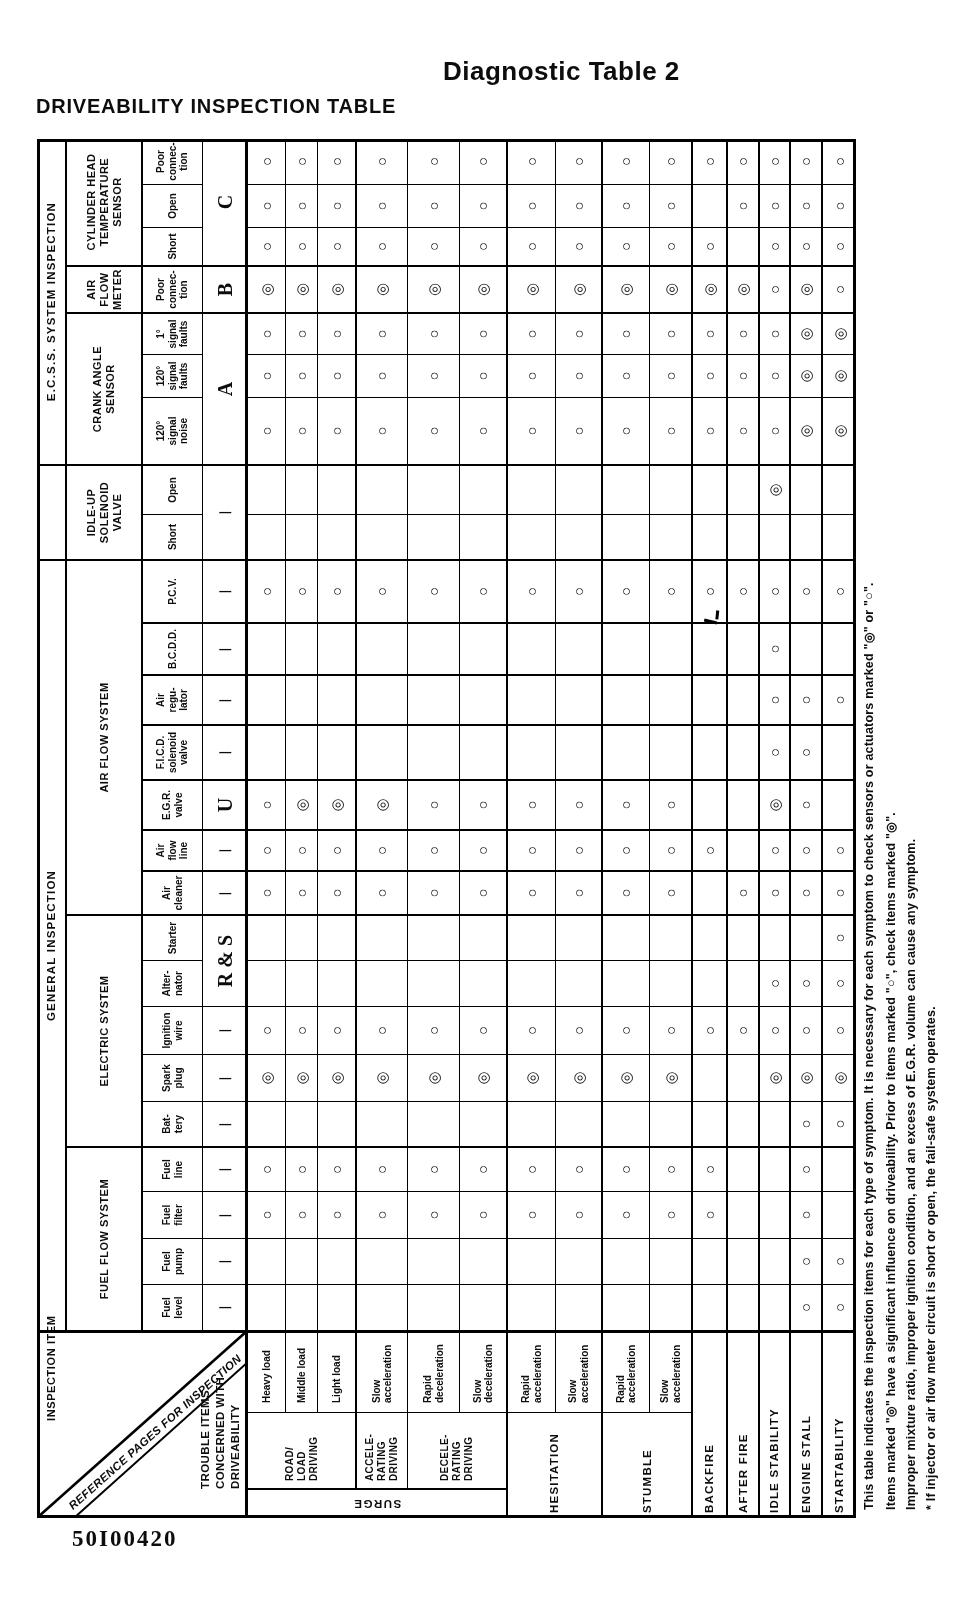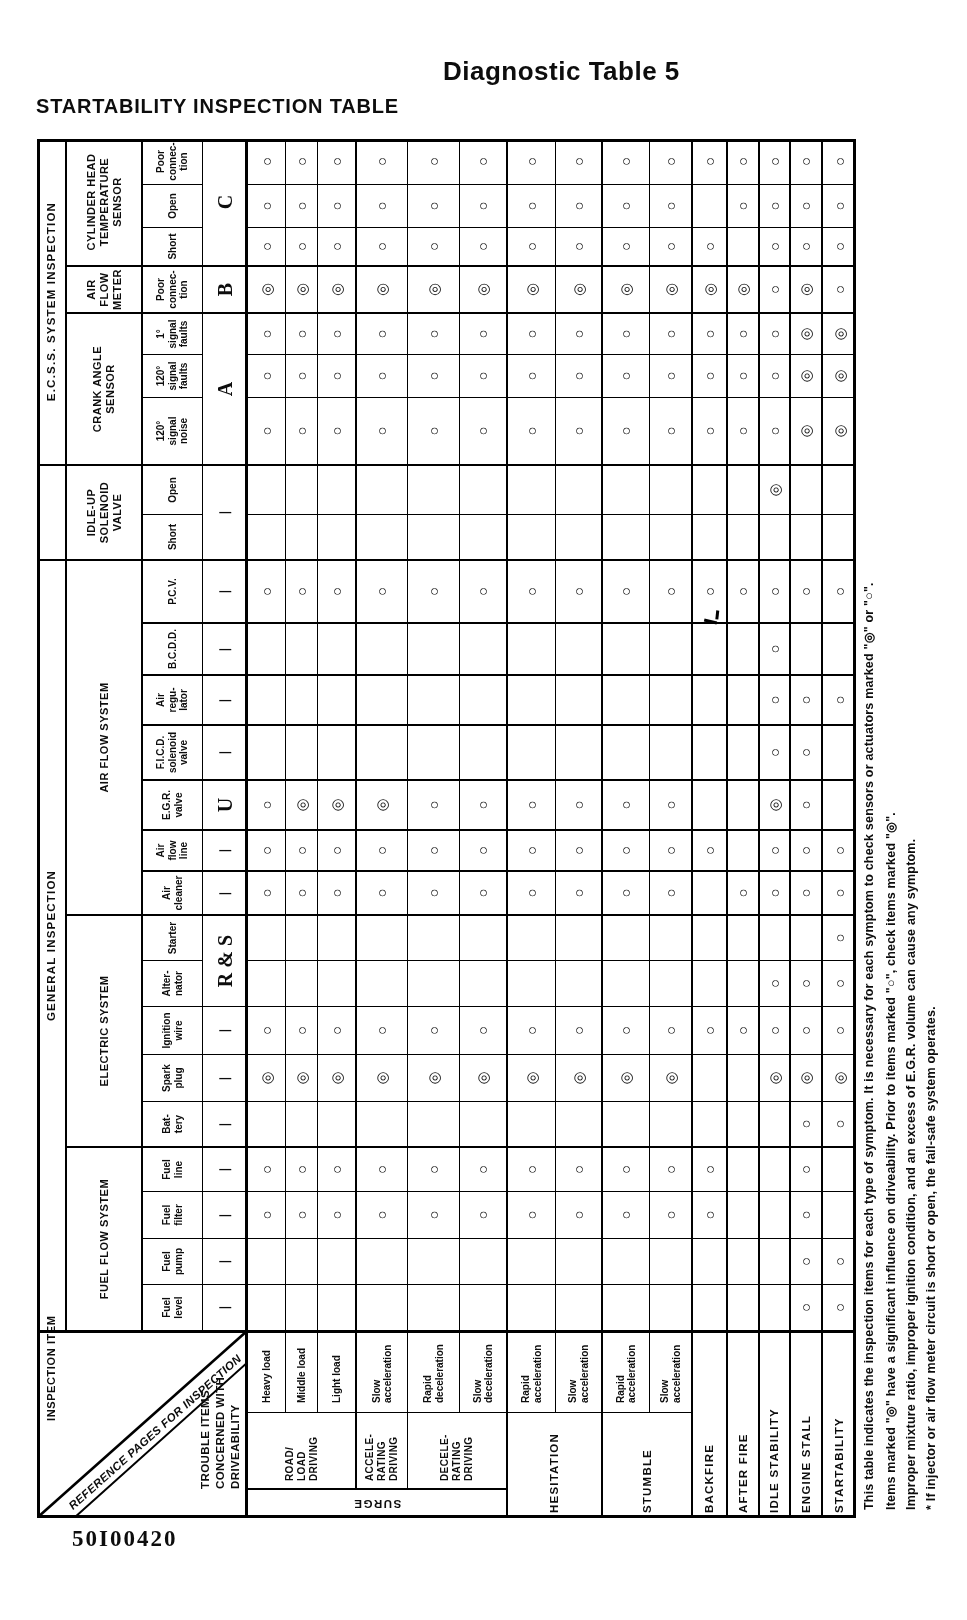--- a/index.html
+++ b/index.html
@@ -29,22 +29,22 @@
   .tgroupW{font-size:11.5px;font-weight:700;letter-spacing:1.2px;white-space:nowrap;justify-content:flex-start;padding-left:5px;}
   .tcond{font-size:10px;font-weight:600;white-space:pre-line;justify-content:flex-start;padding-left:9px;text-align:left;line-height:11.5px;}
   .corner-label{position:absolute;font-size:11.5px;font-weight:700;letter-spacing:.4px;}
   .foot{position:absolute;font-size:12.5px;font-weight:700;letter-spacing:.2px;white-space:nowrap;}
   .smudge{position:absolute;width:3px;height:13px;background:#000;transform:rotate(14deg);}
   .smudge:after{content:"";position:absolute;left:5px;top:10px;width:9px;height:3px;background:#000;transform:rotate(-8deg);}
 </style>
 </head>
 <body>
 
-<div class="abs" id="page-title">Diagnostic Table 5</div>
-<div class="abs" id="table-title">STARTABILITY INSPECTION TABLE</div>
+<div class="abs" id="page-title">Diagnostic Table 2</div>
+<div class="abs" id="table-title">DRIVEABILITY INSPECTION TABLE</div>
 <div class="abs" id="doc-stamp">50I00420</div>
 
 <div id="ls">
   <div id="grid-layer">
       <div class="c sym" style="left: 188px; top: 211px; width: 46px; height: 38px; border-right: 1px solid rgb(0, 0, 0); border-bottom: 1px solid rgb(0, 0, 0);"></div>
       <div class="c sym" style="left: 234px; top: 211px; width: 46px; height: 38px; border-right: 1px solid rgb(0, 0, 0); border-bottom: 1px solid rgb(0, 0, 0);"></div>
       <div class="c sym" style="left: 280px; top: 211px; width: 47px; height: 38px; border-right: 1px solid rgb(0, 0, 0); border-bottom: 1px solid rgb(0, 0, 0);">○</div>
       <div class="c sym" style="left: 327px; top: 211px; width: 45px; height: 38px; border-right: 2px solid rgb(0, 0, 0); border-bottom: 1px solid rgb(0, 0, 0);">○</div>
       <div class="c sym" style="left: 372px; top: 211px; width: 45px; height: 38px; border-right: 1px solid rgb(0, 0, 0); border-bottom: 1px solid rgb(0, 0, 0);"></div>
       <div class="c sym" style="left: 417px; top: 211px; width: 47px; height: 38px; border-right: 1px solid rgb(0, 0, 0); border-bottom: 1px solid rgb(0, 0, 0);">◎</div>

